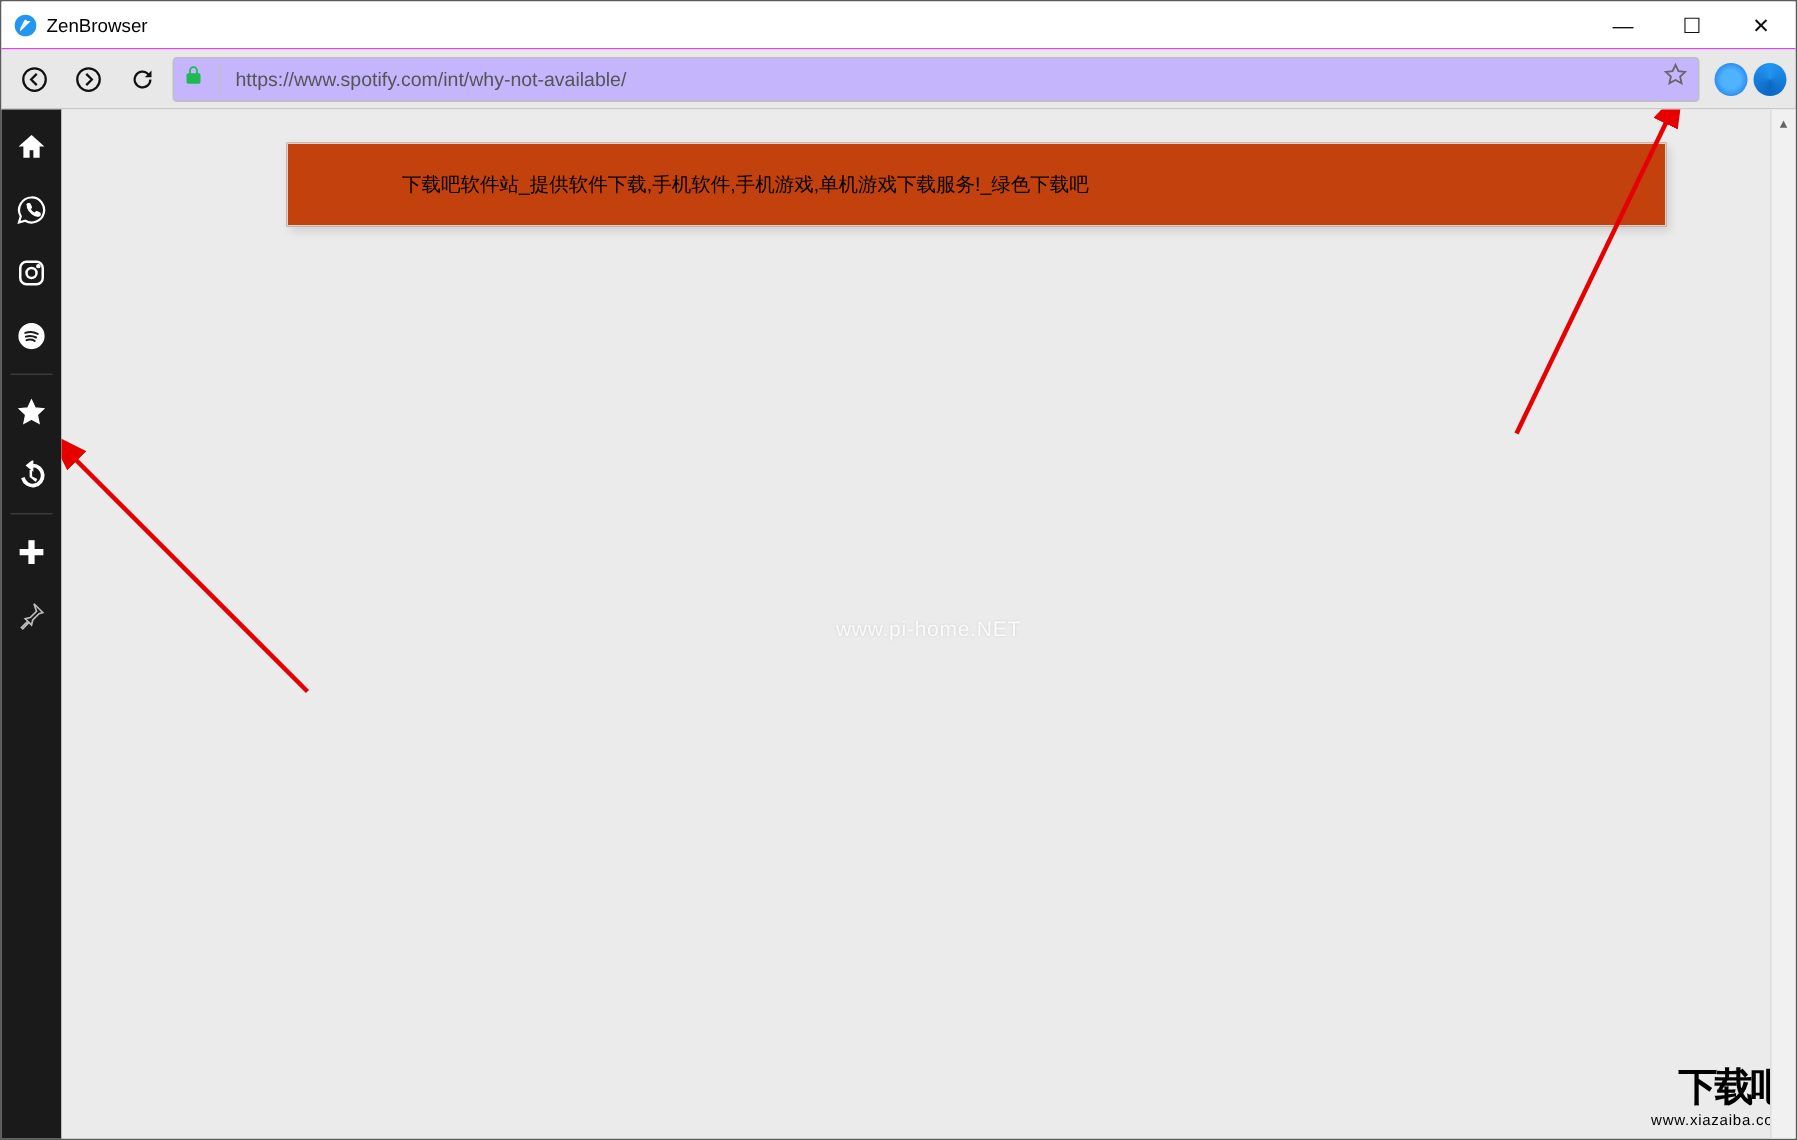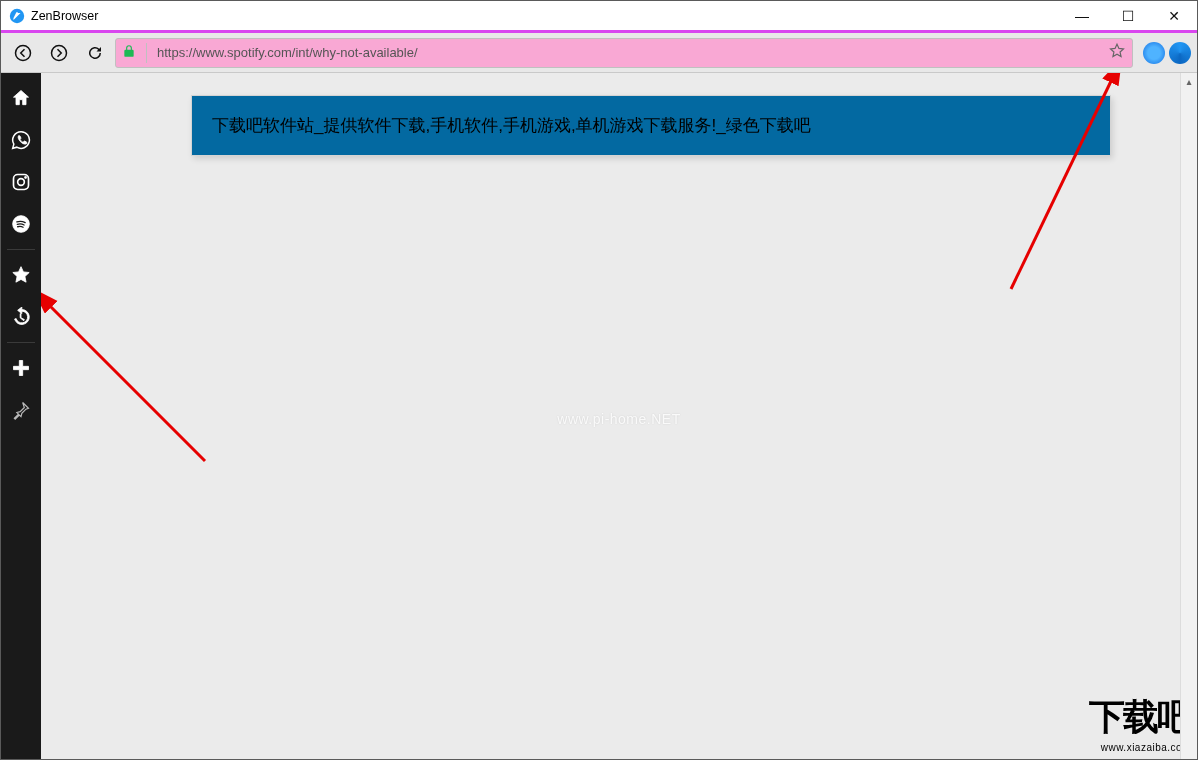--- a/index.html
+++ b/index.html
@@ -1,60 +1,60 @@
 <!DOCTYPE html>
 <html><head>
 <meta charset="utf-8">
 <style>
 * { margin: 0; padding: 0; box-sizing: border-box; }
 html, body { width: 1198px; height: 760px; font-family: "Segoe UI", Arial, sans-serif; overflow: hidden; background: #fff; }
 
 .window { width: 100%; height: 100%; display: flex; flex-direction: column; border: 1px solid #5a5a5a; }
 
 
-.titlebar { height: 32px; background: #ffffff; display: flex; align-items: center; border-bottom: 3px solid #d946ef; }
+.titlebar { height: 32px; background: #ffffff; display: flex; align-items: center; border-bottom: 1px solid #d946ef; }
 .titlebar-left { display: flex; align-items: center; padding-left: 8px; gap: 6px; }
 .app-icon { width: 16px; height: 16px; }
 .app-title { font-size: 12.5px; color: #000; }
 .titlebar-right { margin-left: auto; display: flex; }
 .win-btn { width: 46px; height: 32px; display: flex; align-items: center; justify-content: center; font-size: 14px; color: #111; }
 
 
 .toolbar { height: 40px; background: #e8e8e8; display: flex; align-items: center; padding: 0 6px; gap: 4px; border-bottom: 1px solid #c9c9c9; }
 .nav-btn { width: 32px; height: 32px; display: flex; align-items: center; justify-content: center; border-radius: 3px; }
 .nav-btn svg { width: 18px; height: 18px; }
-.addr-wrap { flex: 1; height: 30px; background: #f9a8d4; border: 1px solid #c0c0c0; border-radius: 3px; display: flex; align-items: center; padding: 0 6px; gap: 6px; }
+.addr-wrap { flex: 1; height: 30px; background: #c4b5fd; border: 1px solid #c0c0c0; border-radius: 3px; display: flex; align-items: center; padding: 0 6px; gap: 6px; }
 .lock { color: #1db954; }
 .url-input { flex: 1; border: none; outline: none; font-size: 13px; color: #555; background: transparent; }
 .toolbar-right { display: flex; align-items: center; gap: 4px; padding-left: 6px; }
 .ext-icon { width: 22px; height: 22px; border-radius: 50%; }
 
 
 .body-area { flex: 1; display: flex; min-height: 0; }
 
 
 .sidebar { width: 40px; background: #1a1a1a; display: flex; flex-direction: column; align-items: center; padding-top: 4px; }
 .side-item { width: 40px; height: 42px; display: flex; align-items: center; justify-content: center; color: white; }
 .side-item svg { width: 20px; height: 20px; fill: white; stroke: white; }
 .side-divider { width: 28px; height: 1px; background: #3a3a3a; margin: 4px 0; }
 
 
 .content { flex: 1; background: #ebebeb; position: relative; overflow: hidden; }
 .content-scroll { position: absolute; top: 0; right: 0; width: 17px; height: 100%; background: #f1f1f1; border-left: 1px solid #dcdcdc; }
 .scroll-arrow { height: 17px; display: flex; align-items: center; justify-content: center; color: #666; font-size: 10px; }
 
-.tooltip-box { position: absolute; left: 150px; top: 22px; width: 920px; background: #0369a1; border: 1px solid #d4d4d4; padding: 18px 20px; font-size: 17px; color: #000; box-shadow: 2px 3px 6px rgba(0,0,0,0.12); }
+.tooltip-box { position: absolute; left: 150px; top: 22px; width: 920px; background: #c2410c; border: 1px solid #d4d4d4; padding: 18px 76px; font-size: 13px; color: #000; box-shadow: 2px 3px 6px rgba(0,0,0,0.12); }
 
 
 .arrow-svg { position: absolute; pointer-events: none; }
 
 
 .watermark-center { position: absolute; left: 50%; top: 290px; transform: translateX(-50%); color: rgba(255,255,255,0.85); text-shadow: 0 0 2px rgba(0,0,0,0.12); font-size: 14px; letter-spacing: 0.5px; margin-top: 48px; }
 .watermark-br { position: absolute; right: 6px; bottom: 6px; text-align: right; }
-.watermark-br .big { font-size: 36px; font-weight: 900; color: #000; letter-spacing: -2px; font-family: "SimHei", sans-serif; }
+.watermark-br .big { font-size: 26px; font-weight: 900; color: #000; letter-spacing: -2px; font-family: "SimHei", sans-serif; }
 .watermark-br .small { font-size: 10px; color: #000; letter-spacing: 0.5px; }
 
 .vsep { width:1px; height:20px; background:#c0c0c0; margin:0 4px; }
 </style>
 </head>
 <body>
 
 <div class="window">
 
   <div class="titlebar">

